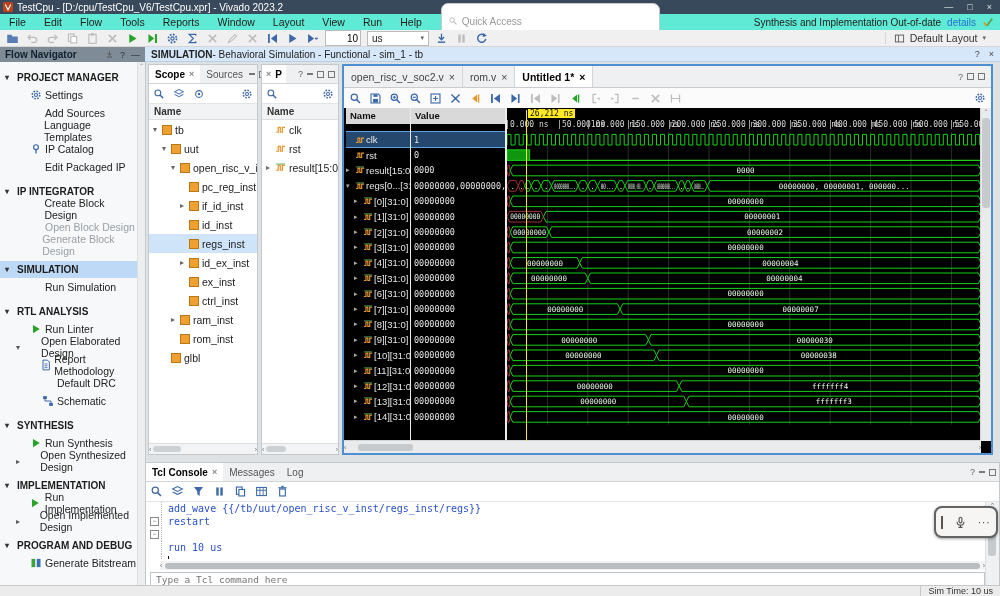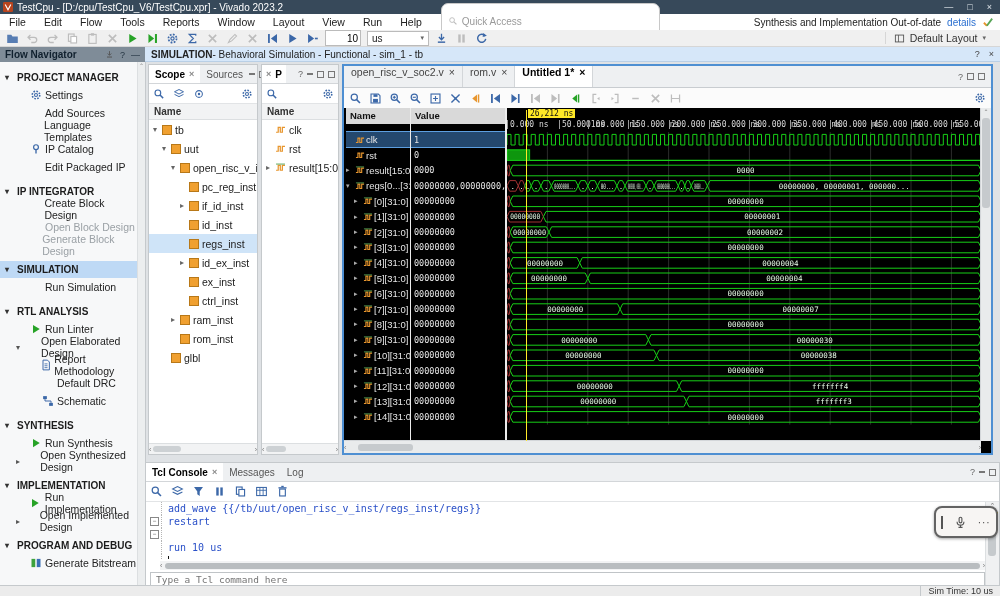--- a/index.html
+++ b/index.html
@@ -5,21 +5,21 @@
   html,body{margin:0;padding:0}
   body{width:1000px;height:596px;position:relative;overflow:hidden;background:#dfe2e5;
        font-family:"Liberation Sans",sans-serif;font-size:11px;color:#222;-webkit-font-smoothing:antialiased}
   .abs{position:absolute}
   .ico{display:inline-flex;align-items:center;justify-content:center;line-height:0}
   
   #titlebar{left:0;top:0;width:1000px;height:14px;background:#37495a;color:#fff;display:flex;align-items:center;font-size:10px}
   #titlebar .t{margin-left:4px;white-space:nowrap}
   #titlebar .wc{margin-left:auto;display:flex;gap:14px;margin-right:8px;color:#dfe5ea;font-size:9px}
   
-  #menubar{left:0;top:14px;width:1000px;height:16px;background:#ffffff;display:flex;align-items:center;border-bottom:1px solid #e0e0e0}
+  #menubar{left:0;top:14px;width:1000px;height:16px;background:#5eead4;display:flex;align-items:center;border-bottom:1px solid #e0e0e0}
   .menu-item{padding:0 9px;font-size:10.5px;color:#222}
   #qa{margin-left:10px;width:205px;height:12px;background:#fff;border:1px solid #c8c8c8;border-radius:7px;display:flex;align-items:flex-start;padding:12px 6px;gap:4px;color:#9a9a9a;font-size:10px}
   #mb-right{margin-left:auto;display:flex;align-items:center;gap:6px;margin-right:6px;font-size:10px}
   #mb-right .link{color:#2a6fd0}
   
   #toolbar{left:0;top:30px;width:1000px;height:17px;background:#f0f0f0;border-bottom:1px solid #d6d6d6;display:flex;align-items:center;padding:0 6px;gap:6px;box-sizing:border-box}
   .timein{width:30px;height:12px;font-size:10px;border:1px solid #bbb;text-align:right;font-family:"Liberation Sans",sans-serif}
   .unitsel{width:52px;height:13px;border:1px solid #bbb;background:#fff;display:flex;align-items:center;justify-content:space-between;padding:0 4px;font-size:10px}
   #layout-select{margin-left:auto;display:flex;align-items:center;gap:5px;border-left:1px solid #d6d6d6;padding:0 8px;font-size:10.5px;color:#333}
   
@@ -55,21 +55,21 @@
   #objects{left:261px;top:64px;width:78px;height:391px}
   .trow{height:19px;display:flex;align-items:center;font-size:10.5px;color:#222;white-space:nowrap;overflow:hidden}
   .trow.sel{background:#cfe4f8}
   .tch{width:9px;color:#666;font-size:8px;flex:none}
   .sq{width:8px;height:8px;background:#f0a030;border:1px solid #b87818;flex:none;margin-right:3px}
   .hsb{position:absolute;left:0;right:0;bottom:0;height:10px;background:#f2f3f4;border-top:1px solid #dcdfe1;display:flex;align-items:center;font-size:7px;color:#777}
   .hsb .th{height:6px;background:#cdd1d4;border-radius:3px;margin:0 2px}
   
   #wavewin{left:342px;top:64px;width:651px;height:391px;border:2px solid #4e8fd2;background:#000;box-sizing:border-box}
   #wtabs{height:21px;background:#eef0f2;border-bottom:1px solid #c8ccd0;display:flex;align-items:center;font-size:10.5px;color:#444}
-  .wtab{padding:0 7px;height:100%;display:flex;align-items:flex-start;gap:5px;border-right:1px solid #d3d6d9}
+  .wtab{padding:0 7px;height:100%;display:flex;align-items:center;gap:5px;border-right:1px solid #d3d6d9}
   .wtab.active{background:#fff;font-weight:bold;color:#000}
   #wtb{height:20px;background:#fbfbfb;border-bottom:1px solid #d3d6d9;display:flex;align-items:center;padding:0 5px;gap:7px}
   #wbody{position:absolute;left:0;top:42px;right:0;bottom:0;background:#000}
   #wnames{position:absolute;left:2px;top:0;width:64px;bottom:12px;background:#000;border-right:2px solid #ececec;overflow:hidden}
   #wvals{position:absolute;left:67px;top:0;width:94px;bottom:12px;background:#000;border-right:2px solid #ececec;overflow:hidden}
   .whdr{height:16px;background:#d9d9d9;color:#111;font-weight:bold;font-size:9.5px;line-height:16px;padding-left:4px}
   .wrows{position:absolute;left:0;top:24px;right:0;bottom:0}
   .wnrow,.wvrow{position:absolute;left:0;right:0;height:15.4px;display:flex;align-items:center;color:#e6e6e6;white-space:nowrap;overflow:hidden}
   .wnrow{font-size:9.5px;gap:1px}
   .wnrow .wchev{width:8px;color:#aaa;font-size:7px;flex:none}

